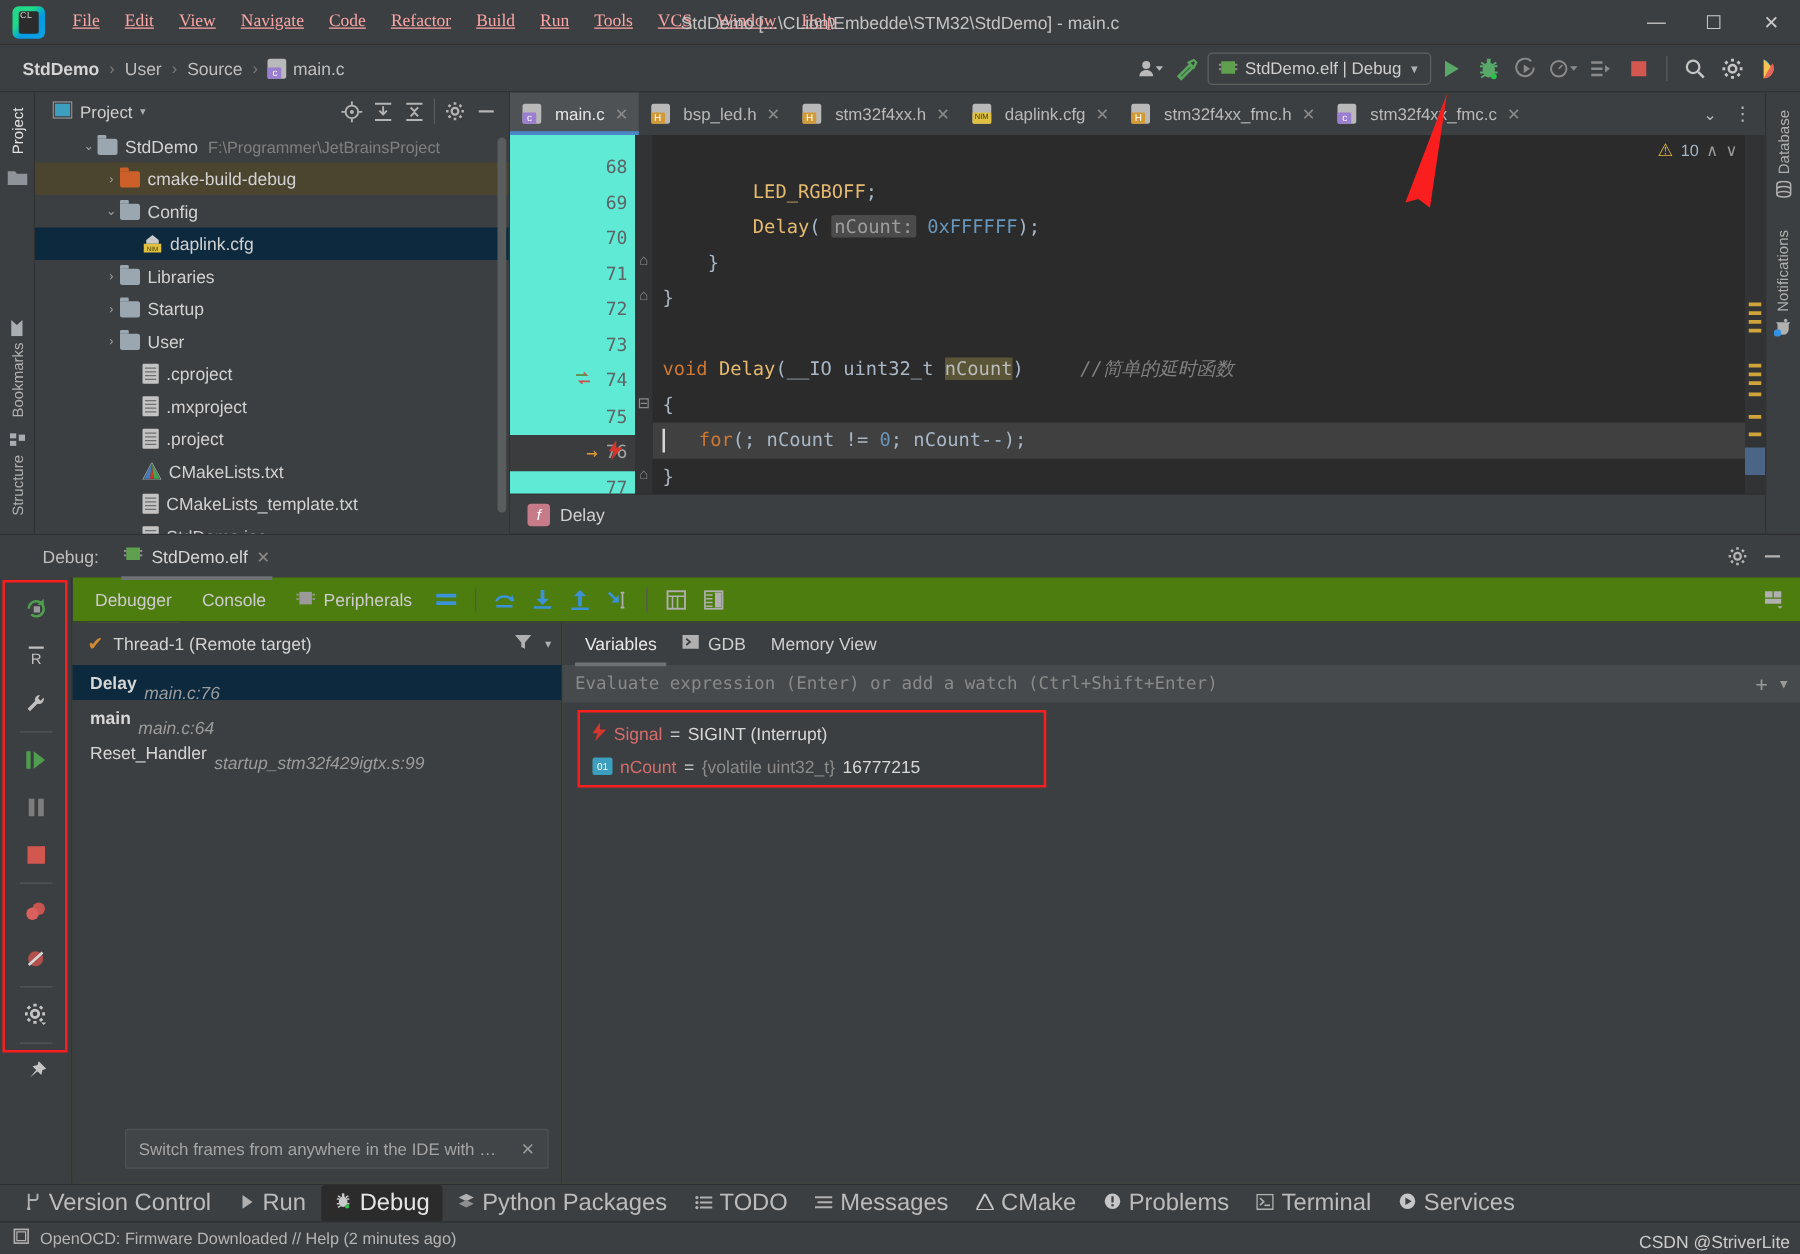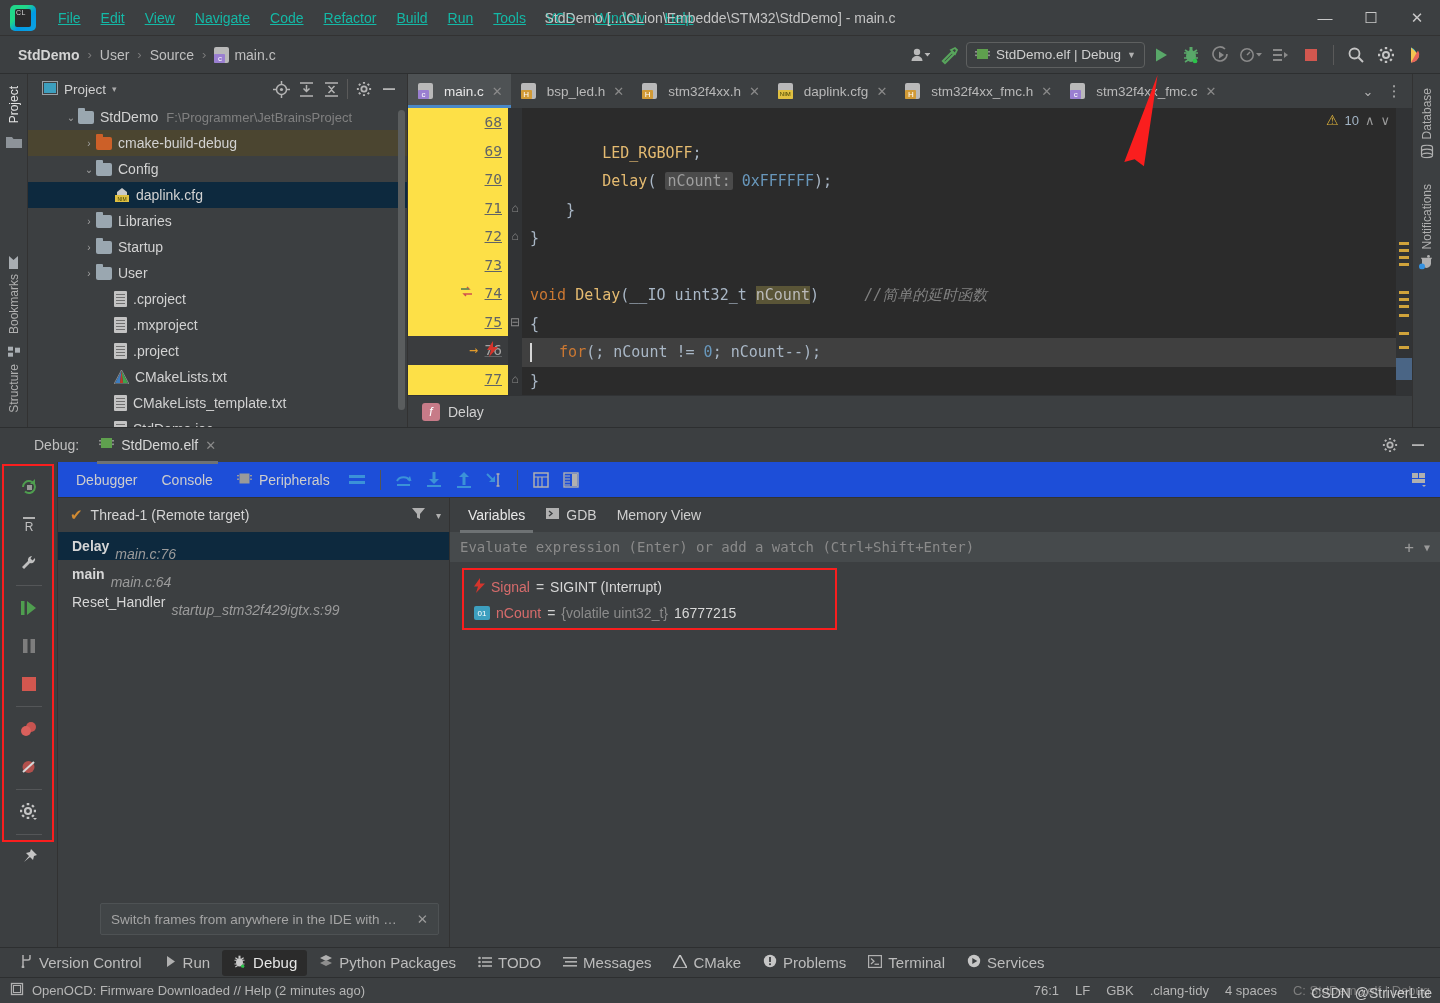--- a/index.html
+++ b/index.html
@@ -26,21 +26,21 @@
   .cl-logo:after {
     content: ""; position: absolute; left: 5px; top: 4px; width: 16px; height: 18px;
     background: #2b2b2b; border-radius: 2px;
   }
   .cl-logo .cl-txt {
     position: absolute; left: 6px; top: 4px; font-size: 7px; color: #d6d6d6;
     line-height: 8px; letter-spacing: .5px; z-index: 2; font-family: "Liberation Sans", sans-serif;
   }
   .menu { display: flex; align-items: center; gap: 0px; }
   .menu-item {
-    padding: 5px 10px; font-size: 14px; color: #14b8a6; cursor: default; border-radius: 3px;
+    padding: 5px 10px; font-size: 14px; color: #fca5a5; cursor: default; border-radius: 3px; font-family: Liberation Serif, serif;
   }
   .menu-item u { text-decoration: underline; }
   .window-title {
     position: absolute; left: 0; right: 0; text-align: center; font-size: 14px;
     color: #c4c4c4; pointer-events: none;
   }
   .win-btns { margin-left: auto; display: flex; align-items: center; z-index: 3; }
   .win-btn {
     width: 46px; height: 35px; display: flex; align-items: center; justify-content: center;
     color: #c8c8c8; font-size: 15px;
@@ -153,22 +153,22 @@
   }
   .tab.active { background: #4e5254; color: #e6e6e6; }
   .tab.active:after {
     content:""; position: absolute; left:0; right:0; bottom:0; height:3px; background:#4a88c7;
   }
   .tab .x { color: #8a8a8a; font-size: 13px; margin-left: 2px; }
   .tabbar-right { margin-left: auto; display: flex; align-items: center; padding-right: 6px; gap: 2px; }
 
   .code-wrap { flex: 1; display: flex; position: relative; min-height: 0; background: #2b2b2b; overflow: hidden;}
   .gutter {
-    width: 100px; flex: none; background: #fde047; color: #606366;
-    font-family: "DejaVu Sans Mono", monospace; font-size: 14.5px; padding-top: 0; text-decoration: underline;
+    width: 100px; flex: none; background: #5eead4; color: #606366;
+    font-family: "DejaVu Sans Mono", monospace; font-size: 14.5px; padding-top: 12px;
   }
   .gline { height: 28.5px; display: flex; align-items: center; justify-content: flex-end; padding-right: 6px; position: relative; }
   .gline.cur { background: #3a3c3e; color: #a4a3a3; }
   .codecol {
     flex: 1; font-family: "DejaVu Sans Mono", monospace; font-size: 15px; padding-top: 2px;
     position: relative; min-width: 0; overflow: hidden;
   }
   .cline { height: 28.5px; display: flex; align-items: center; padding-left: 8px; white-space: pre; }
   .cline.hl { background: #404040; }
   .k-kw { color: #cc7832; }
@@ -224,21 +224,21 @@
     width: 58px; flex: none; background: #3c3f41; display: flex; flex-direction: column;
     align-items: center; padding-top: 6px; position: relative; border-right: 1px solid #323232;
   }
   .dbg-side-ic { width: 30px; height: 30px; margin: 4px 0; display: flex; align-items: center; justify-content: center; border-radius: 3px;}
   .side-div { width: 26px; height: 1px; background: #545658; margin: 3px 0; }
   .redbox-side {
     position: absolute; left: 2px; top: 2px; width: 52px; height: 378px;
     border: 2px solid #fa1e1e; pointer-events: none;
   }
 
-  .dbg-main { flex: 1; display: flex; flex-direction: column; min-width: 0; background: #1d4ed8;}
+  .dbg-main { flex: 1; display: flex; flex-direction: column; min-width: 0; background: #4d7c0f;}
   .dbg-toolbar { height: 36px; display: flex; align-items: center; gap: 4px; padding: 0 8px; flex:none; border-bottom: 1px solid #323232;}
   .dbg-tool-tab { padding: 5px 10px; font-size: 14px; color: #cdcdcd; position: relative;}
   .dbg-tool-tab.active:after { content:""; position:absolute; left:4px; right:4px; bottom:-8px; height:3px; background:#6e7274; }
   .dbg-ic { width: 26px; height: 26px; display:flex; align-items:center; justify-content:center; border-radius:3px; }
   .vsep { width: 1px; height: 20px; background: #555; margin: 0 6px; }
 
   .dbg-cols { flex: 1; display: flex; min-height: 0; }
   .frames { width: 392px; flex:none; display: flex; flex-direction: column; border-right: 1px solid #323232; background: #3c3f41; position: relative;}
   .frames-head { height: 34px; display: flex; align-items: center; padding: 0 8px 0 12px; gap: 8px; flex:none;}
   .frame-row { height: 28px; display: flex; align-items: center; padding-left: 14px; gap: 6px; font-size: 14px; }
@@ -276,21 +276,21 @@
     width: 16px; height: 14px; background: #3d9fbf; color: #fff; font-size: 8px;
     display:flex; align-items:center; justify-content:center; border-radius:2px;
   }
 
   
   .toolwin-bar {
     height: 30px; background: #3c3f41; display: flex; align-items: center; padding-left: 10px;
     gap: 2px; flex: none; border-top: 1px solid #2d2f30;
   }
   .tw {
-    display: flex; align-items: center; gap: 6px; padding: 4px 10px; font-size: 15px;
+    display: flex; align-items: center; gap: 6px; padding: 4px 10px; font-size: 19px;
     color: #bcbcbc; border-radius: 3px; justify-content: flex-end;
   }
   .tw.active { background: #2b2b2b; color: #e6e6e6; }
   .statusbar {
     height: 26px; background: #3c3f41; display: flex; align-items: center; padding: 0 10px;
     font-size: 13px; color: #b5b5b5; flex: none; border-top: 1px solid #2d2f30; position: relative;
   }
   .sb-left { display: flex; align-items: center; gap: 8px; }
   .sb-right { margin-left: auto; display: flex; align-items: center; gap: 16px; }
   .sb-dim { color: #7d7d7d; }
@@ -1129,27 +1129,19 @@
   <div class="statusbar">
     <div class="sb-left">
       <span>
         <svg width="14" height="14" viewBox="0 0 14 14">
             <rect x="1.5" y="1.5" width="11" height="11" stroke="#b0b0b0" stroke-width="1.3" fill="none"></rect>
             <rect x="3.5" y="3.5" width="7" height="7" stroke="#b0b0b0" stroke-width="1" fill="none"></rect>
           </svg>
       </span>
       <span>OpenOCD: Firmware Downloaded // Help (2 minutes ago)</span>
     </div>
-    <div class="sb-right">
-      <span>76:1</span>
-      <span>LF</span>
-      <span>GBK</span>
-      <span>.clang-tidy</span>
-      <span>4 spaces</span>
-      <span class="sb-dim">C: StdDemo.elf | Debug</span>
-    </div>
     <div class="watermark">CSDN @StriverLite</div>
   </div>
 
   <svg class="red-arrow" viewBox="0 0 80 100">
     <path d="M48 6 L24 96 L34 92 L44 98 Z" fill="#fa1e1e" transform="rotate(6 40 50)"></path>
   </svg>
 </div>
 
 </body></html>

